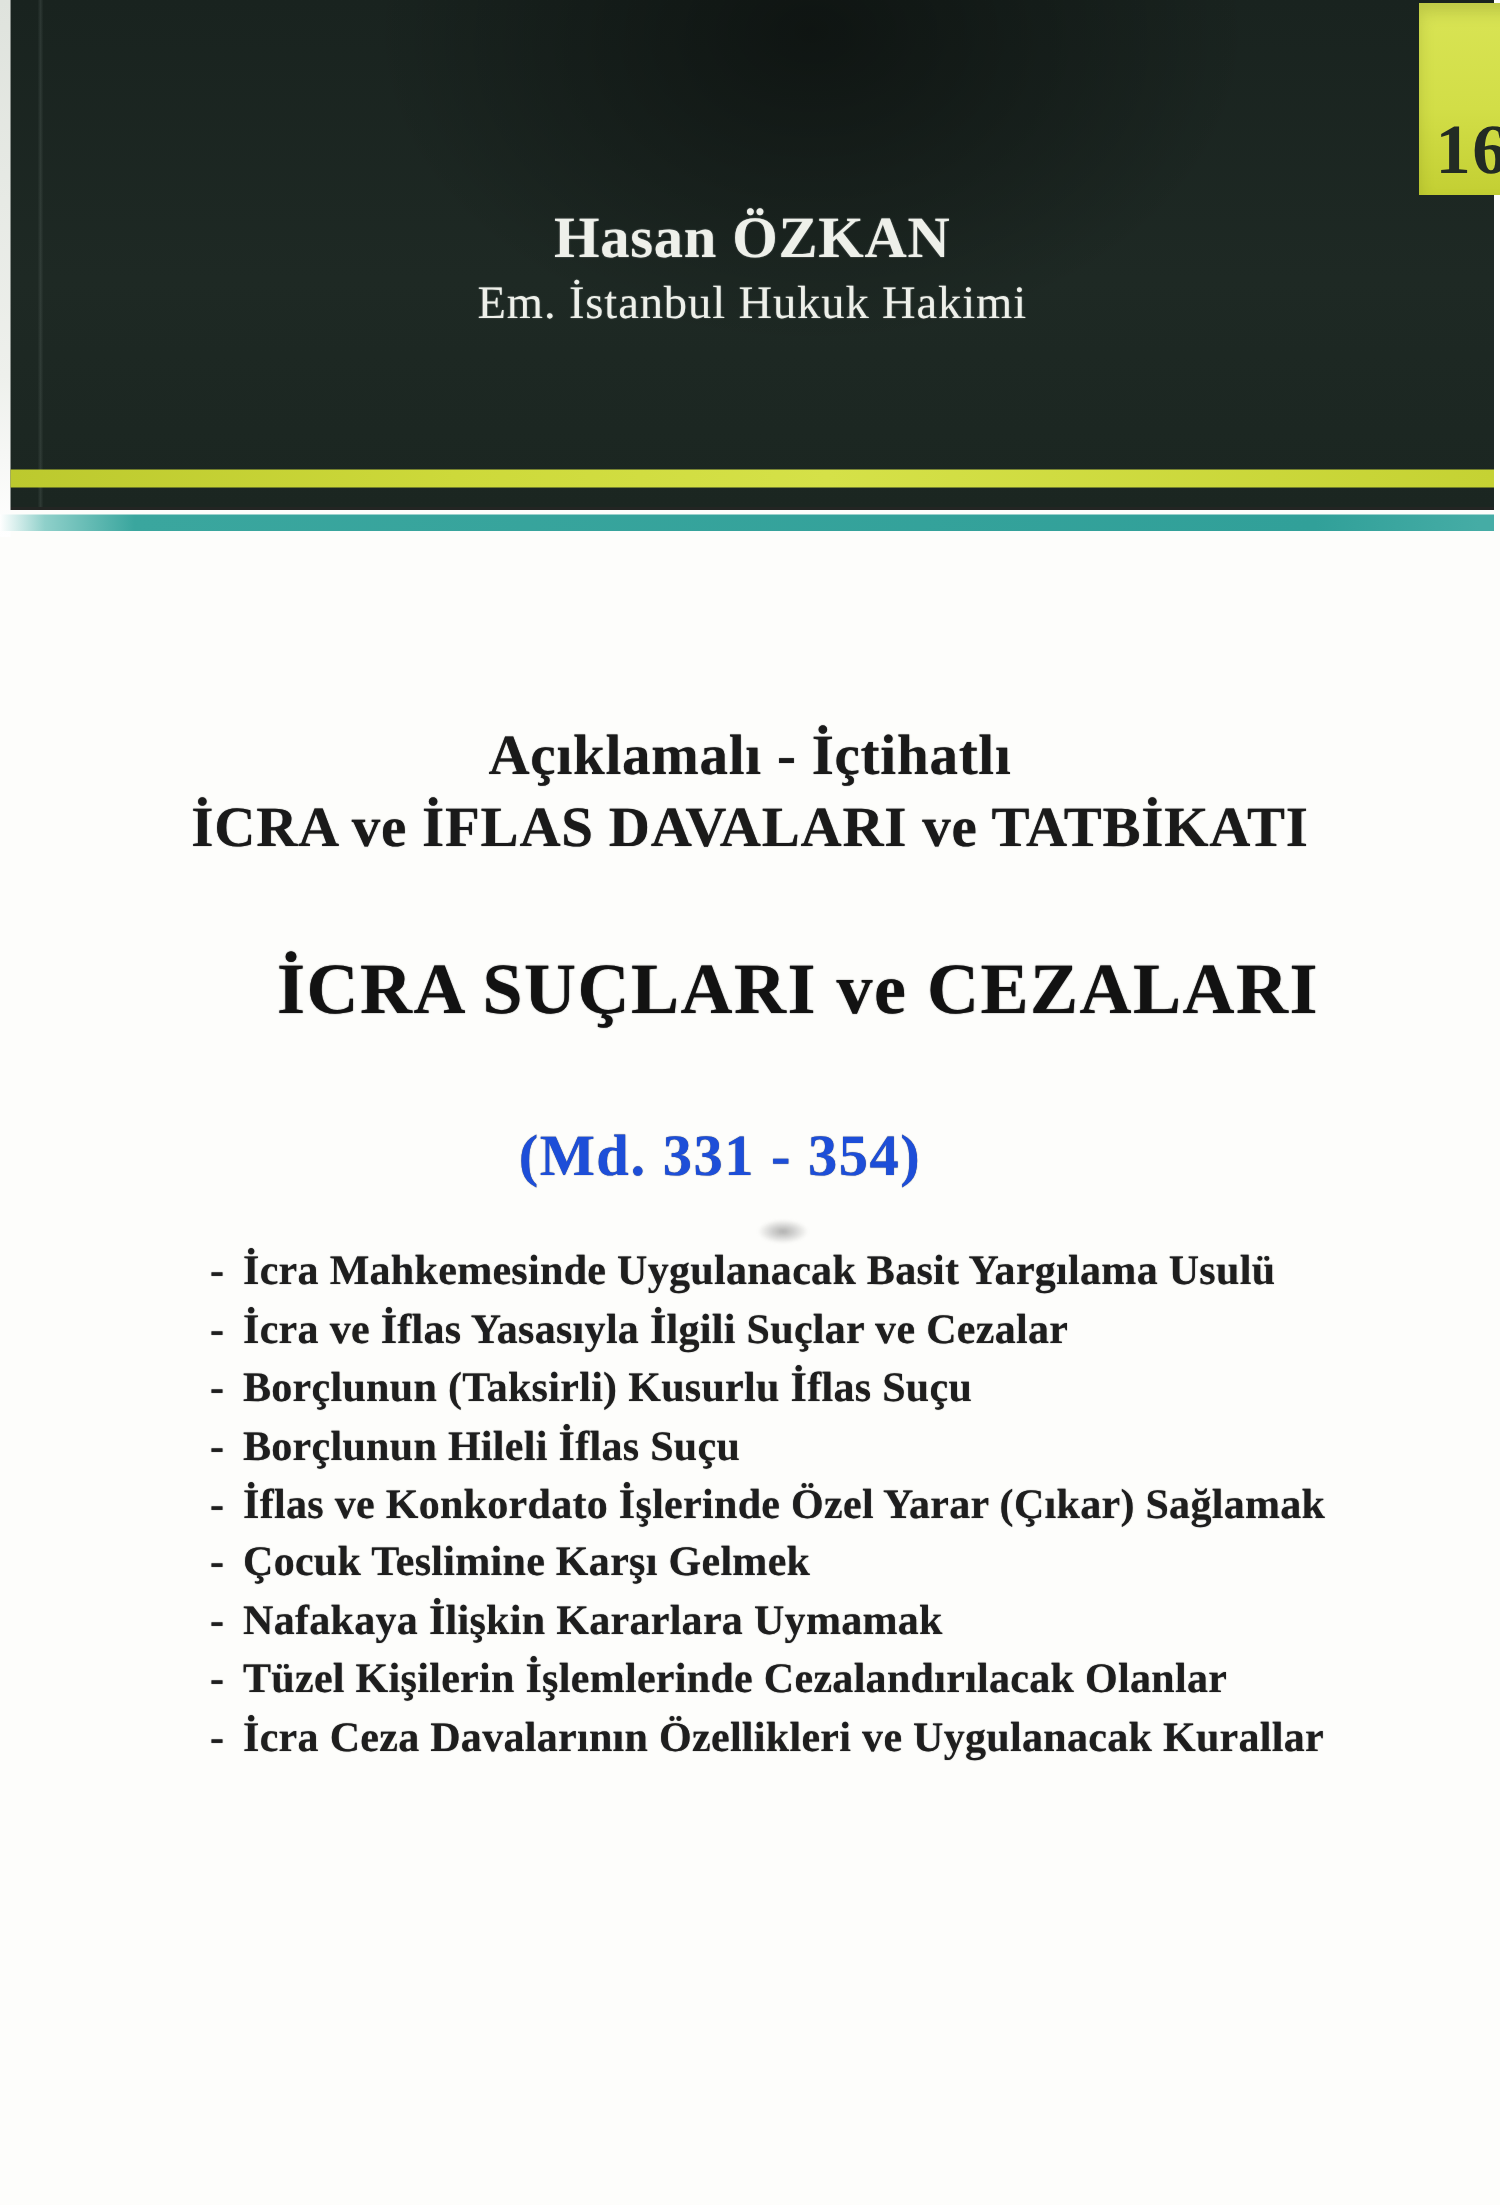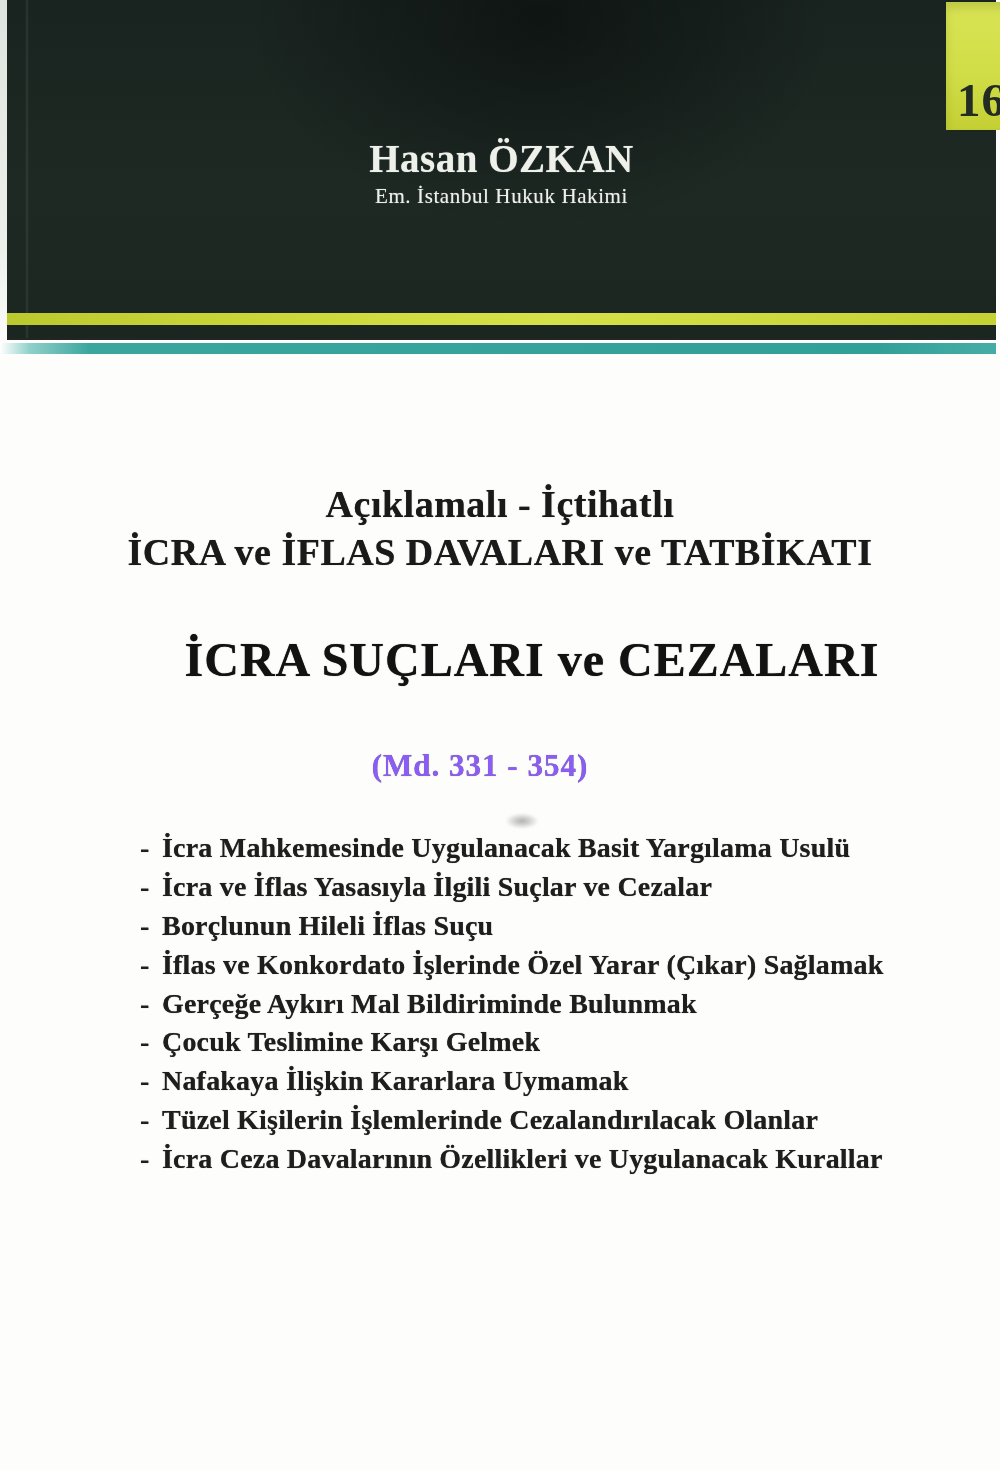--- a/index.html
+++ b/index.html
@@ -24,21 +24,21 @@
   .cover-header .crease{
     position:absolute;left:18px;top:0;width:4px;height:100%;
     background:linear-gradient(90deg,rgba(210,225,218,0) 0%,rgba(210,225,218,0.10) 50%,rgba(210,225,218,0) 100%);
   }
   .author-block{position:absolute;left:0;right:0;top:138px;text-align:center;color:#eef0ea;}
   .author-name{
     font-size:39px;font-weight:bold;letter-spacing:0.5px;line-height:1.1;
     text-shadow:0 0 1px rgba(255,255,255,0.55);
   }
   .author-title{
-    font-size:21px;font-weight:normal;letter-spacing:0.6px;margin-top:3px;
+    font-size:31px;font-weight:normal;letter-spacing:0.6px;margin-top:3px;
     text-shadow:0 0 1px rgba(255,255,255,0.45);
   }
   .volume-badge{
     position:absolute;left:913px;top:2px;width:71px;height:128px;
     background:linear-gradient(180deg,#d9e455 0%,#d2de47 55%,#c3cf33 100%);
     box-shadow:inset 0 6px 10px rgba(60,70,0,0.18);
     display:flex;align-items:flex-end;justify-content:center;margin-left:26px;
   }
   .volume-number{
     font-size:47px;font-weight:bold;color:#222b24;line-height:1;
@@ -72,21 +72,21 @@
     text-shadow:0 0 0.7px rgba(25,25,25,0.8);
   }
   .main-title{
     position:absolute;left:0;width:1000px;top:-354px;margin-top:632px;
     text-align:center;font-size:48px;font-weight:bold;letter-spacing:1px;color:#121212;
     text-shadow:0 0 0.8px rgba(18,18,18,0.85);
     margin-left:32px;
   }
   .article-range{
     position:absolute;left:0;width:960px;top:-354px;margin-top:748px;
-    text-align:center;font-size:31px;font-weight:bold;letter-spacing:1px;color:#8b5cf6;
+    text-align:center;font-size:39px;font-weight:bold;letter-spacing:1px;color:#1d4ed8;
     text-shadow:0 0 0.7px rgba(25,25,25,0.75);
   }
   .topics-list{
     position:absolute;left:140px;top:-354px;margin-top:832px;width:800px;
     list-style:none;padding:0;margin-left:0;margin-right:0;margin-bottom:0;font-family:Liberation Serif, serif;
   }
   .topics-list li{
     height:38.9px;font-size:28px;font-weight:bold;letter-spacing:0.2px;
     white-space:nowrap;color:#1e1e1e;
     text-shadow:0 0 0.7px rgba(30,30,30,0.75);
@@ -120,23 +120,23 @@
     <h2 class="series-line1">Açıklamalı - İçtihatlı</h2>
     <h2 class="series-line2">İCRA ve İFLAS DAVALARI ve TATBİKATI</h2>
 
     <h1 class="main-title">İCRA SUÇLARI ve CEZALARI</h1>
 
     <div class="article-range">(Md. 331 - 354)</div>
 
     <ul class="topics-list">
         <li><span class="dash">-</span><span>İcra Mahkemesinde Uygulanacak Basit Yargılama Usulü</span></li>
         <li><span class="dash">-</span><span>İcra ve İflas Yasasıyla İlgili Suçlar ve Cezalar</span></li>
+        <li><span class="dash">-</span><span>Borçlunun (Taksirli) Kusurlu İflas Suçu</span></li>
         <li><span class="dash">-</span><span>Borçlunun Hileli İflas Suçu</span></li>
         <li><span class="dash">-</span><span>İflas ve Konkordato İşlerinde Özel Yarar (Çıkar) Sağlamak</span></li>
-        <li><span class="dash">-</span><span>Gerçeğe Aykırı Mal Bildiriminde Bulunmak</span></li>
         <li><span class="dash">-</span><span>Çocuk Teslimine Karşı Gelmek</span></li>
         <li><span class="dash">-</span><span>Nafakaya İlişkin Kararlara Uymamak</span></li>
         <li><span class="dash">-</span><span>Tüzel Kişilerin İşlemlerinde Cezalandırılacak Olanlar</span></li>
         <li><span class="dash">-</span><span>İcra Ceza Davalarının Özellikleri ve Uygulanacak Kurallar</span></li>
       </ul>
 
   </main>
 
 </div>
 

